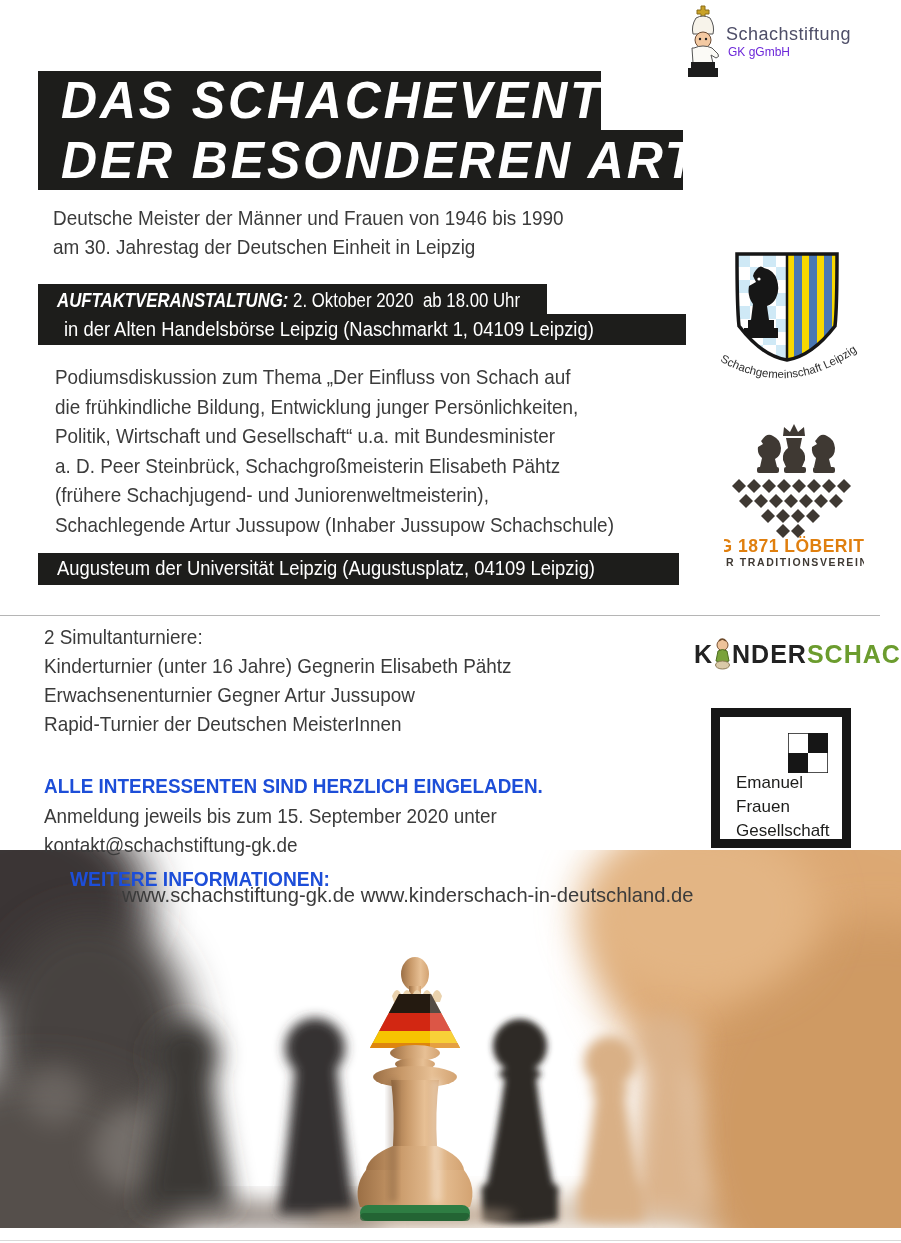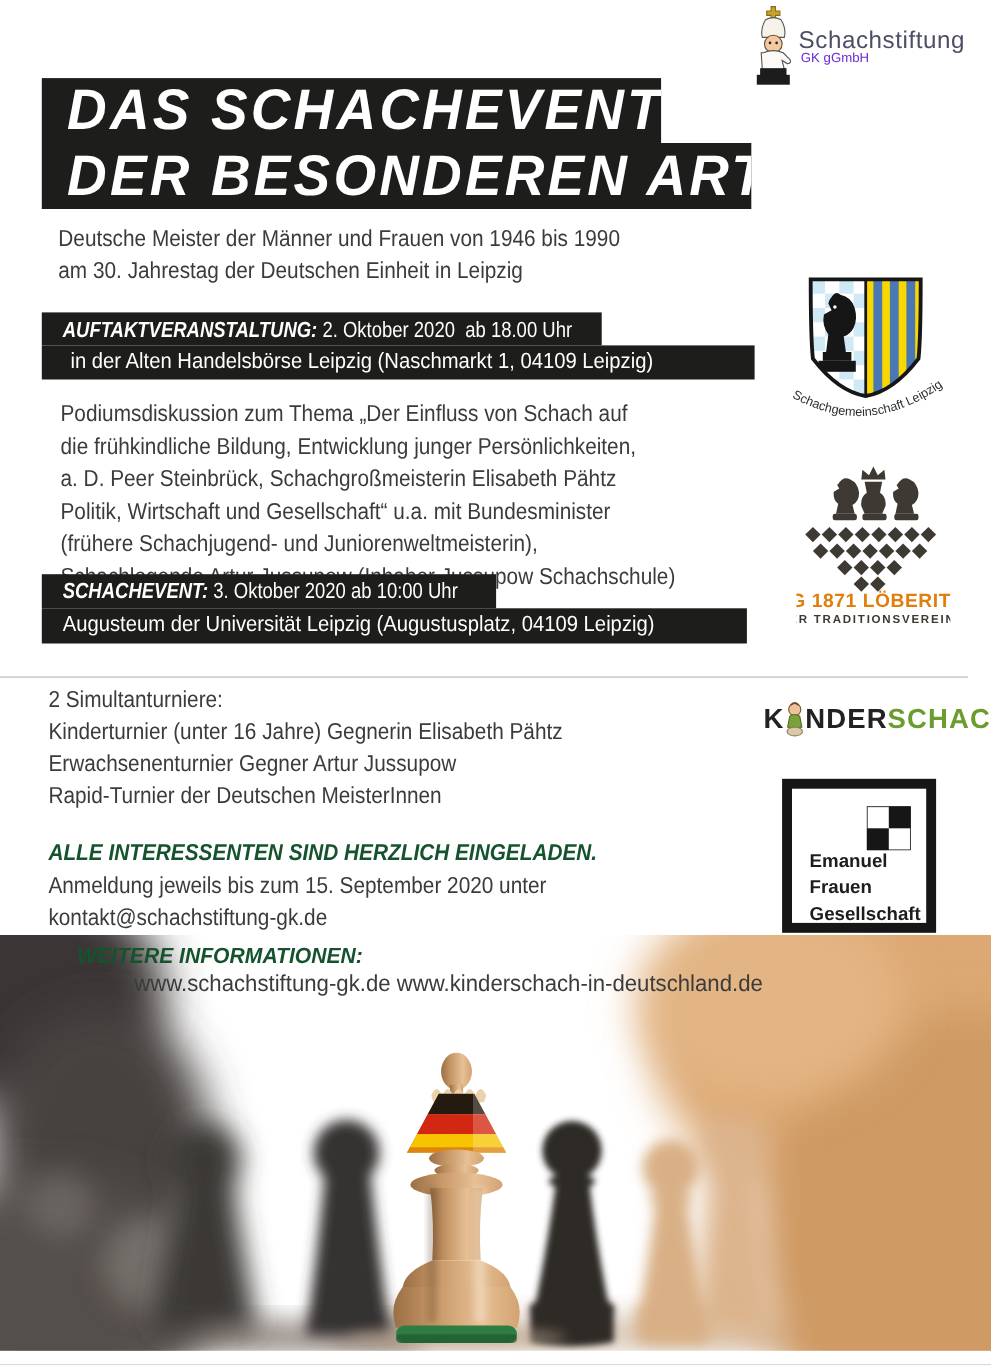--- a/index.html
+++ b/index.html
@@ -8,26 +8,26 @@
   .abs{position:absolute;}
   .bar{background:#1d1d1b;color:#ffffff;overflow:hidden;}
   .cond{display:inline-block;transform:scaleX(.90);transform-origin:0 50%;white-space:pre;}
   .cond84{display:inline-block;transform:scaleX(.84);transform-origin:0 50%;white-space:pre;}
   .cond92{display:inline-block;transform:scaleX(.92);transform-origin:0 50%;white-space:pre;}
   .cond96{display:inline-block;transform:scaleX(.96);transform-origin:0 50%;white-space:pre;}
   .title-line{font-weight:bold;font-style:italic;font-size:52px;letter-spacing:3px;color:#fff;}
   .bannertxt{font-size:20px;color:#fff;}
   .blabel{font-weight:bold;font-style:italic;}
   .body21{font-size:21px;color:#3b3b3b;}
-  .boldital{font-weight:bold;font-style:italic;color:#14532d;}
-  .logo-schachstiftung-name{font-size:22px;letter-spacing:.5px;color:#4e4e68;}
+  .boldital{font-weight:bold;color:#1d4ed8;margin-top:10px;}
+  .logo-schachstiftung-name{font-size:18px;letter-spacing:.5px;color:#4e4e68;}
   .logo-schachstiftung-sub{font-size:12px;color:#6d28d9;}
   .uni-text{font-size:14px;letter-spacing:1.4px;color:#6f6f6f;line-height:20px;}
   .lasker-box{border:9px solid #161616;background:#fff;}
-  .lasker-text{font-size:17px;line-height:24px;color:#1d1d1b;font-weight:bold;}
+  .lasker-text{font-size:17px;line-height:24px;color:#1d1d1b;}
   .kinder-black{font-size:25px;font-weight:bold;letter-spacing:1px;color:#222;}
   .kinder-green{font-size:25px;font-weight:bold;letter-spacing:1px;color:#6b9c2e;}
   .thinline{background:#b5b5b5;height:1px;}
   .bottomline{background:#d9d9d9;height:1px;}
   a.plain{color:inherit;text-decoration:none;}
 </style>
 </head>
 <body>
 
 <div class="poster">
@@ -143,29 +143,26 @@
   <div class="abs bar bannertxt" style="left:38px;top:284px;width:490px;height:30px;line-height:32px;padding-left:19px;">
     <span class="cond84"><b class="blabel">AUFTAKTVERANSTALTUNG:</b><span> 2. Oktober 2020  ab 18.00 Uhr</span></span>
   </div>
   <div class="abs bar bannertxt" style="left:38px;top:314px;width:622px;height:31px;line-height:30px;padding-left:26px;">
     <span class="cond92">in der Alten Handelsbörse Leipzig (Naschmarkt 1, 04109 Leipzig)</span>
   </div>
 
   <div class="abs body21" style="left:55px;top:362px;line-height:29.5px;">
     <div><span class="cond">Podiumsdiskussion zum Thema „Der Einfluss von Schach auf</span></div>
     <div><span class="cond">die frühkindliche Bildung, Entwicklung junger Persönlichkeiten,</span></div>
+    <div><span class="cond">Politik, Wirtschaft und Gesellschaft“ u.a. mit Bundesminister</span></div>
     <div><span class="cond">a. D. Peer Steinbrück, Schachgroßmeisterin Elisabeth Pähtz</span></div>
-    <div><span class="cond">Politik, Wirtschaft und Gesellschaft“ u.a. mit Bundesminister</span></div>
     <div><span class="cond">(frühere Schachjugend- und Juniorenweltmeisterin),</span></div>
     <div><span class="cond">Schachlegende Artur Jussupow (Inhaber Jussupow Schachschule)</span></div>
   </div>
 
-  <div class="abs bar bannertxt" style="left:38px;top:522px;width:394px;height:31px;line-height:33px;padding-left:19px;">
-    <span class="cond84"><b class="blabel">SCHACHEVENT:</b><span> 3. Oktober 2020 ab 10:00 Uhr</span></span>
-  </div>
   <div class="abs bar bannertxt" style="left:38px;top:553px;width:622px;height:32px;line-height:31px;padding-left:19px;">
     <span class="cond92">Augusteum der Universität Leipzig (Augustusplatz, 04109 Leipzig)</span>
   </div>
 
   <div class="abs thinline" style="left:0;top:615px;width:880px;"></div>
 
   <div class="abs body21" style="left:44px;top:622px;line-height:29px;">
     <div><span class="cond">2 Simultanturniere:</span></div>
     <div><span class="cond">Kinderturnier (unter 16 Jahre) Gegnerin Elisabeth Pähtz</span></div>
     <div><span class="cond">Erwachsenenturnier Gegner Artur Jussupow</span></div>

